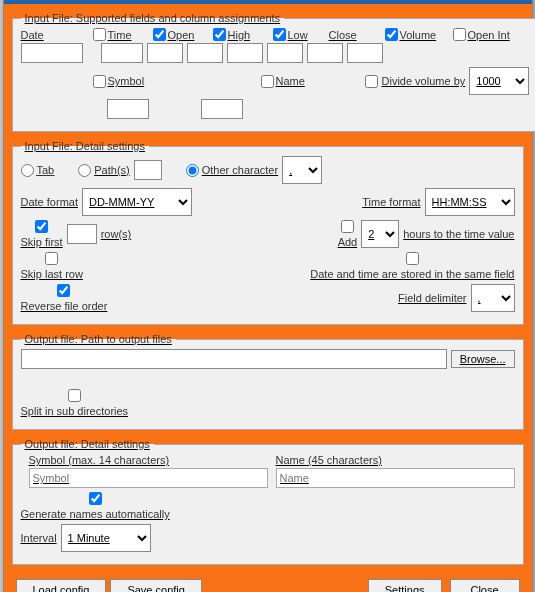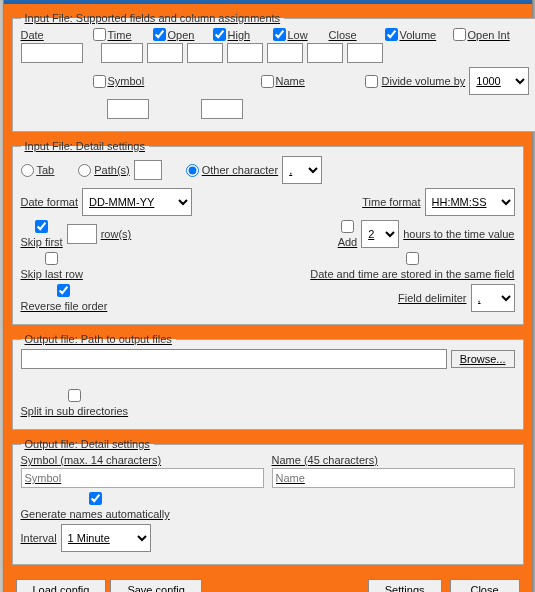--- a/index.html
+++ b/index.html
@@ -143,20 +143,21 @@
       display: flex;
       gap: 8px;
     }
     .underline {
       text-decoration: underline;
     }
     .output-name-row {
       display: flex;
       gap: 8px;
       margin-bottom: 4px;
+      margin-left: 8px;
     }
     .output-name-col {
       flex: 1;
       display: flex;
       flex-direction: column;
       gap: 2px;
     }
     .dotted-input {
       border: 1px solid #aaa;
       background: white;

